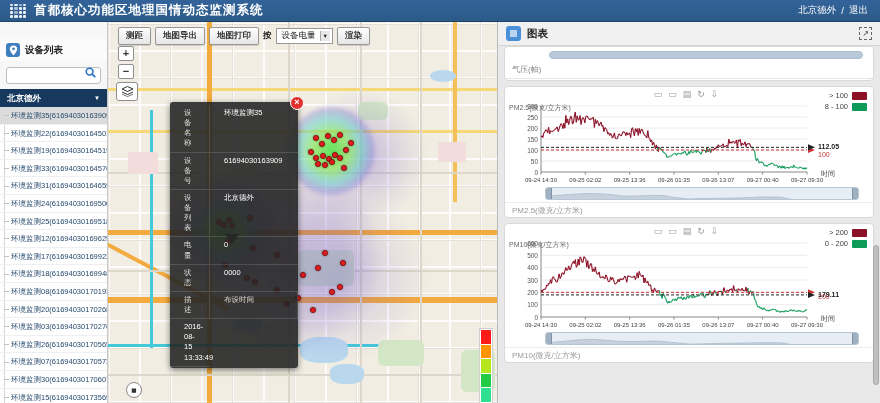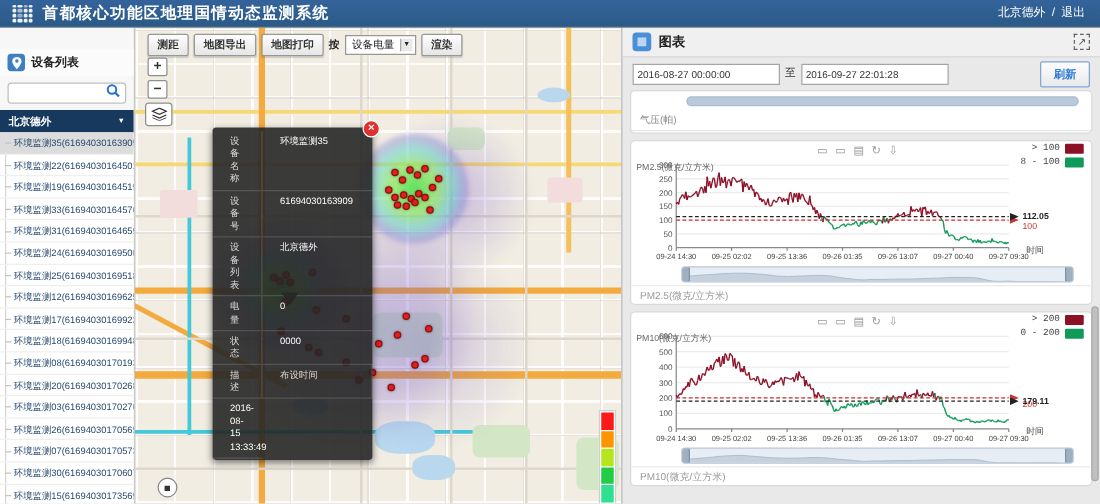--- a/index.html
+++ b/index.html
@@ -98,21 +98,21 @@
 
   .card { background:#fff; border:1px solid #d9d9d9; border-radius:4px; margin:0 6px 5px 6px; overflow:hidden; position:relative;}
   .pressure-card { height:35px; }
   .pressure-bar { height:8px; margin:4px 10px 0 44px; background:#b9c9d9; border:1px solid #a9bccc; border-radius:4px;}
   .pressure-foot { font-size:8px; color:#8a8a8a; padding:5px 0 0 7px; border-bottom:1px solid #e6e6e6; height:20px;}
 
   .chart-card .card-top { height:15px; position:relative; }
   .toolbox { position:absolute; left:0; right:0; top:2px; text-align:center; color:#9a9a9a; font-size:9px; letter-spacing:6px; }
   .toolbox span { cursor:pointer; }
   .legend { position:absolute; right:6px; top:2px; z-index:3;}
-  .legend .lg-row { display:flex; align-items:flex-start; justify-content:flex-end; gap:4px; font-size:7.5px; color:#444; height:11px; cursor:pointer;font-family:Liberation Mono, monospace;}
+  .legend .lg-row { display:flex; align-items:flex-end; justify-content:flex-end; gap:4px; font-size:7.5px; color:#444; height:11px; cursor:pointer;}
   .legend .sw { width:15px; height:8px; border-radius:1px; display:block;}
   .chart-svg { display:block; margin-left:2px;}
   .datazoom { height:13px; margin:1px 14px 2px 40px; background:#e6edf4; border:1px solid #b9c6d3; border-radius:3px; position:relative; overflow:hidden;}
   .datazoom::before,.datazoom::after { content:""; position:absolute; top:-1px; bottom:-1px; width:5px; background:#9fb0c0; border:1px solid #7e93a6; border-radius:2px;}
   .datazoom::before{ left:-1px;} .datazoom::after{ right:-1px;}
   .card-foot { height:15px; border-top:1px solid #ececec; font-size:8px; color:#999; line-height:15px; padding-left:7px;}
 
   .panel-scrollbar { position:absolute; right:1px; top:223px; width:6px; height:140px; background:#c0c0c0; border:1px solid #a8a8a8; border-radius:3px; cursor:pointer; z-index:30;}
 </style>
 </head>
@@ -322,26 +322,20 @@
   <div class="popup-tail"></div>
 </main>
 
 <section class="panel">
   <div class="panel-head">
     <span class="ph-ico">
         <i></i>
       </span>
     <b>图表</b>
     <span class="expand">↗</span>
-  </div>
-  <div class="date-row">
-    <input readonly="" value="2016-08-27 00:00:00" style="">
-    <span class="zhi">至</span>
-    <input readonly="" value="2016-09-27 22:01:28" style="">
-    <button class="btn-refresh">刷新</button>
   </div>
 
   <div class="card pressure-card">
     <div class="pressure-bar"></div>
     <div class="pressure-foot">气压(帕)</div>
   </div>
 
   <div class="card chart-card">
     <div class="card-top">
       <div class="toolbox">

